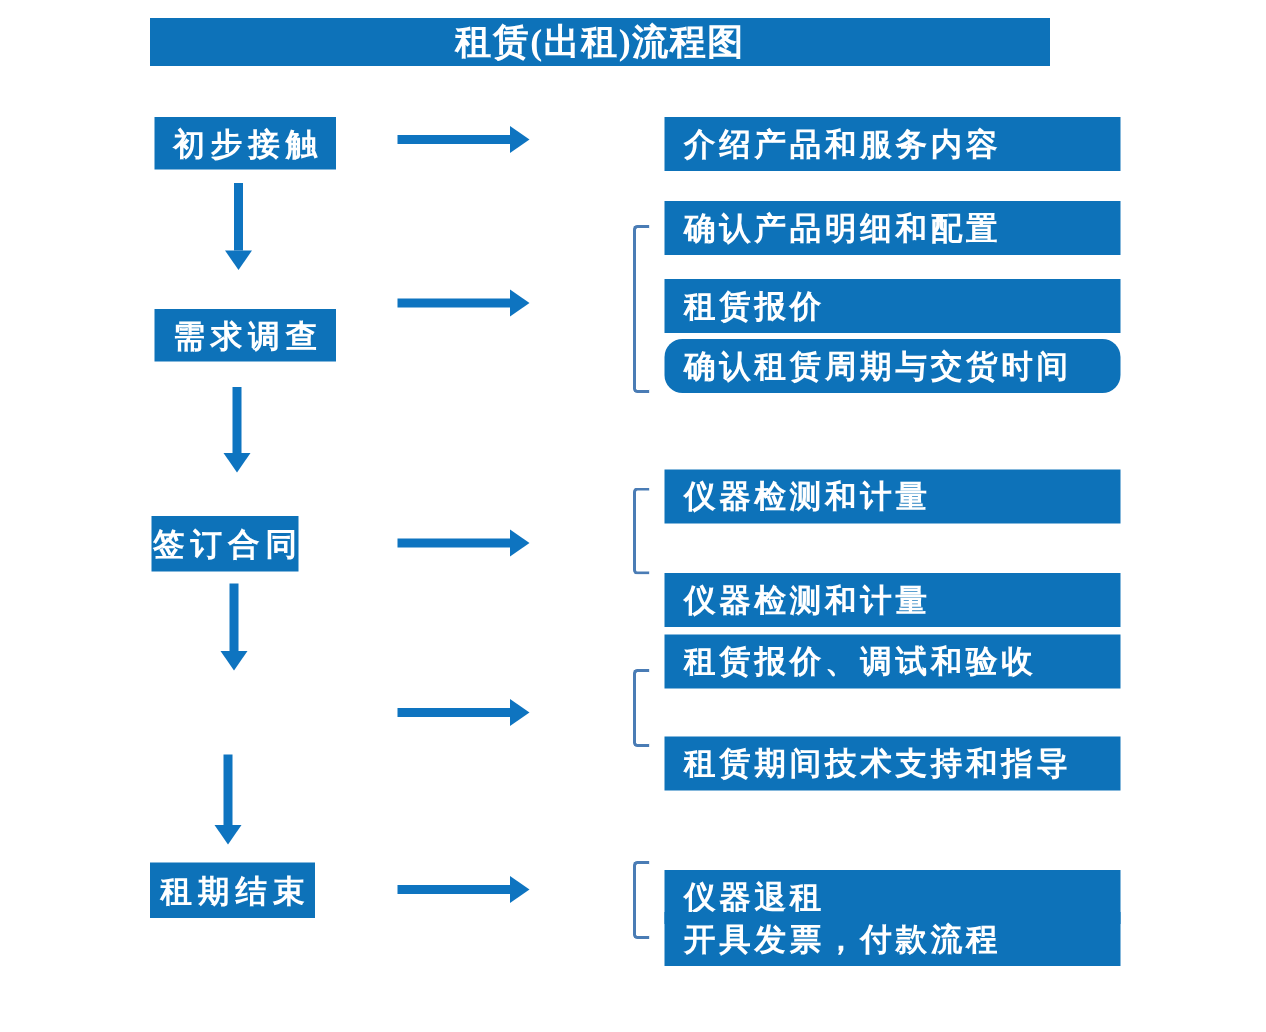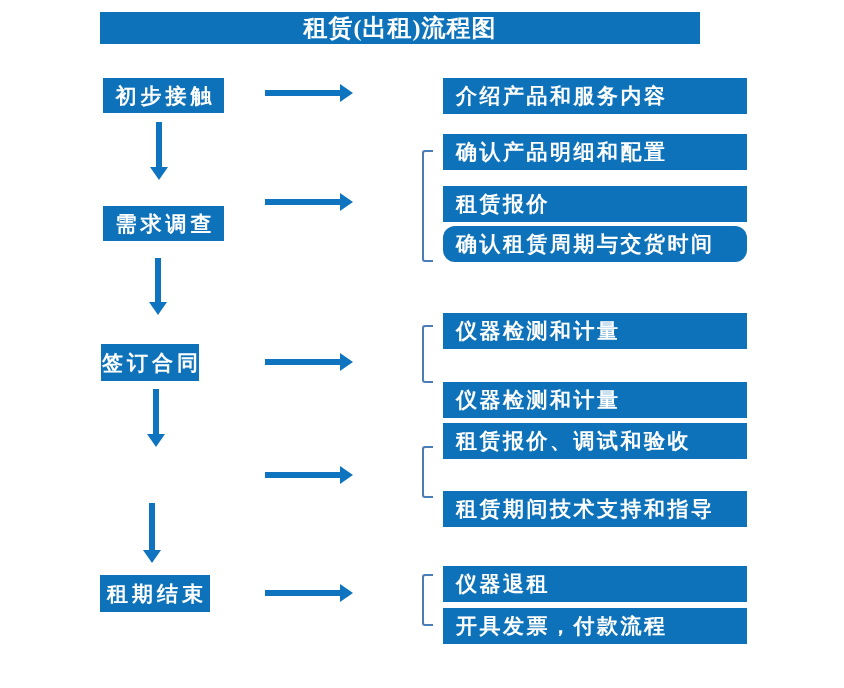--- a/index.html
+++ b/index.html
@@ -157,16 +157,16 @@
   <div class="blue-box out-box" style="top:134px;">确认产品明细和配置</div>
   <div class="blue-box out-box" style="top:186px;text-align:center;">租赁报价</div>
   <div class="blue-box out-box" style="top:226px;border-radius:12px;">确认租赁周期与交货时间</div>
 
   <div class="blue-box out-box" style="top:313px;">仪器检测和计量</div>
   <div class="blue-box out-box" style="top:382px;font-family:Liberation Serif, serif;">仪器检测和计量</div>
 
   <div class="blue-box out-box" style="top:423px;">租赁报价、调试和验收</div>
   <div class="blue-box out-box" style="top:491px;">租赁期间技术支持和指导</div>
 
-  <div class="blue-box out-box" style="top:566px;">仪器退租</div>
+  <div class="blue-box out-box" style="top:580px;">仪器退租</div>
   <div class="blue-box out-box" style="top:608px;">开具发票，付款流程</div>
 
 </div>
 
 </body></html>

